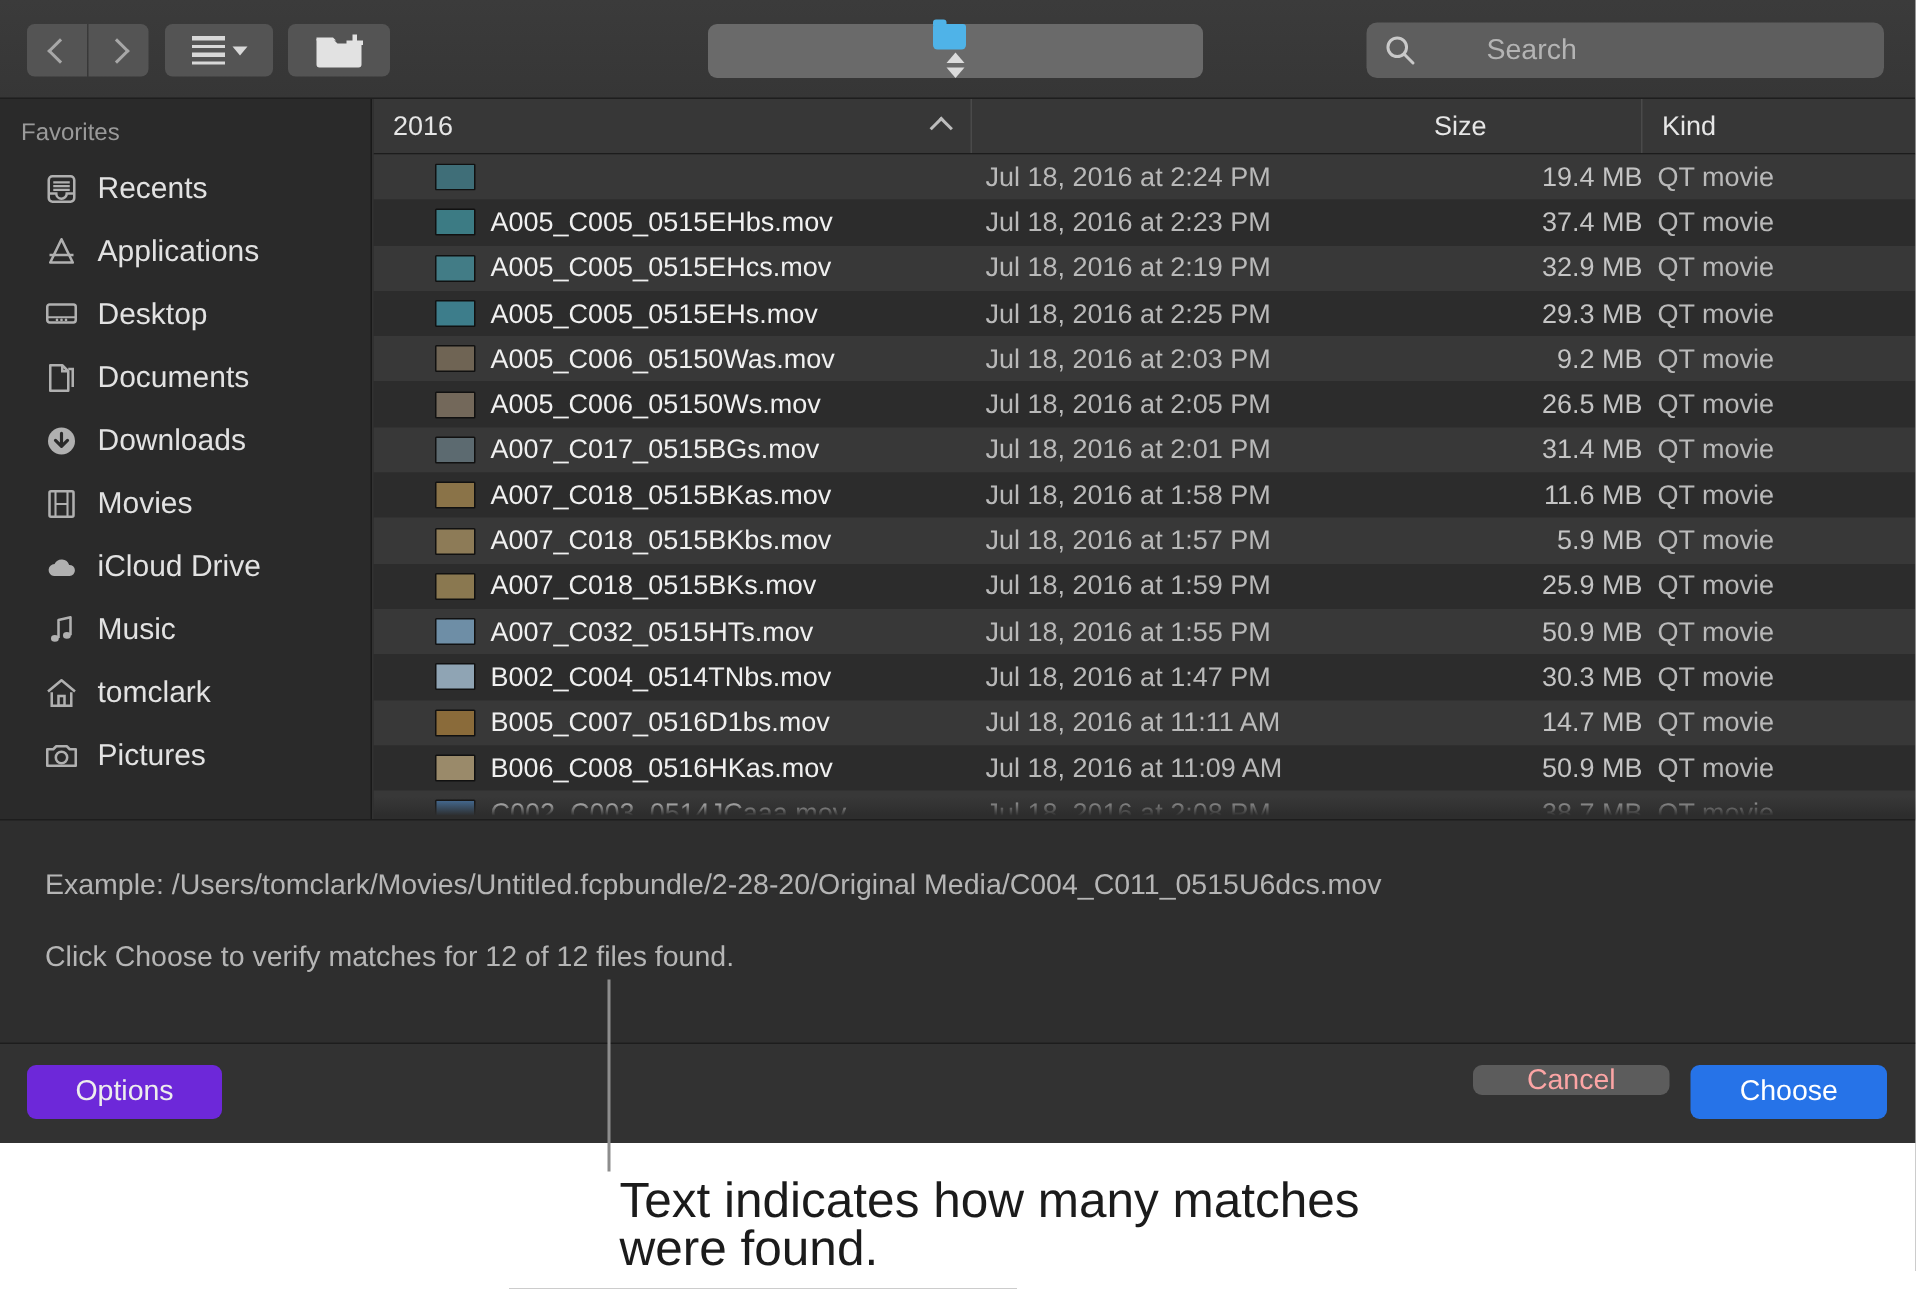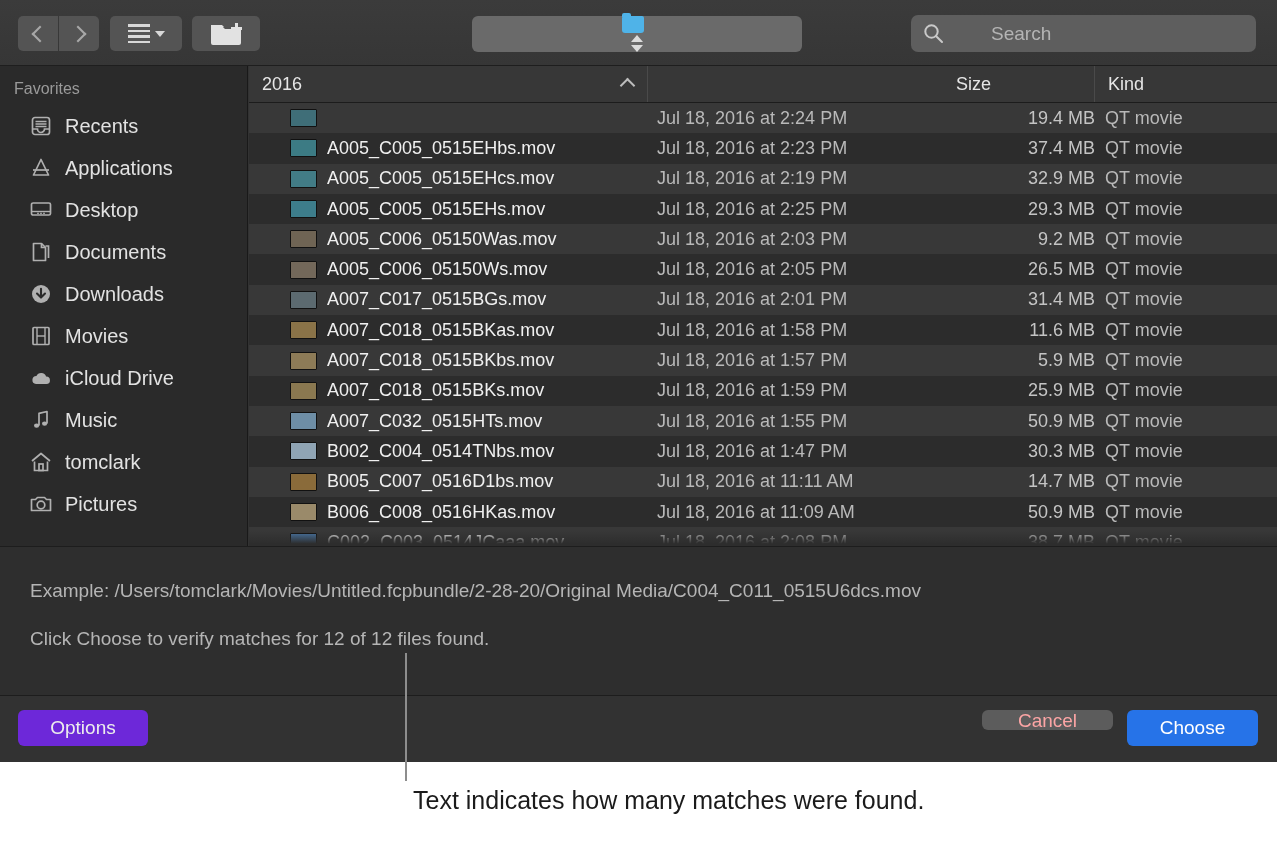--- a/index.html
+++ b/index.html
@@ -334,21 +334,21 @@
     width: 2px;
     height: 128px;
     background: #8d8d8d;
   }
   #callout-text {
     position: absolute;
     left: 413px;
     top: 784px;
     width: 560px;
     color: #1b1b1b;
-    font-size: 25px;
+    font-size: 33px;
     line-height: 32px;
   }
 </style>
 </head>
 <body>
 
 <div id="dialog">
 
   <div id="toolbar">
 

